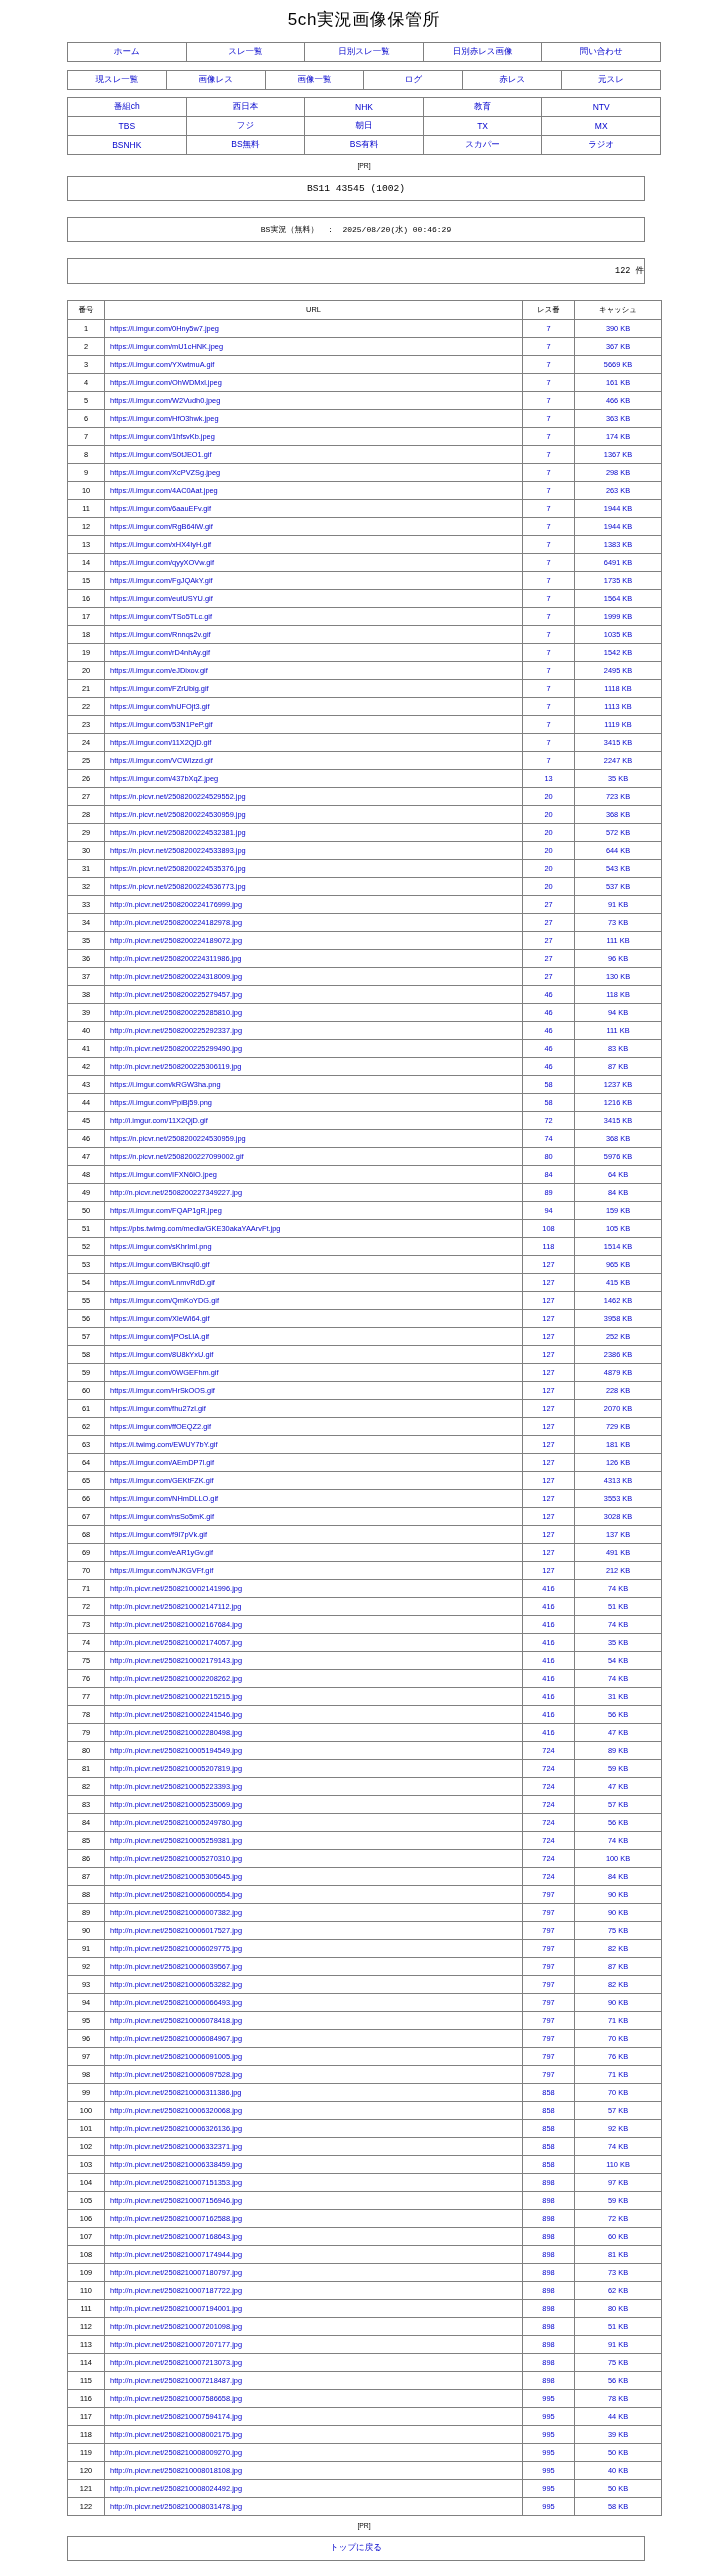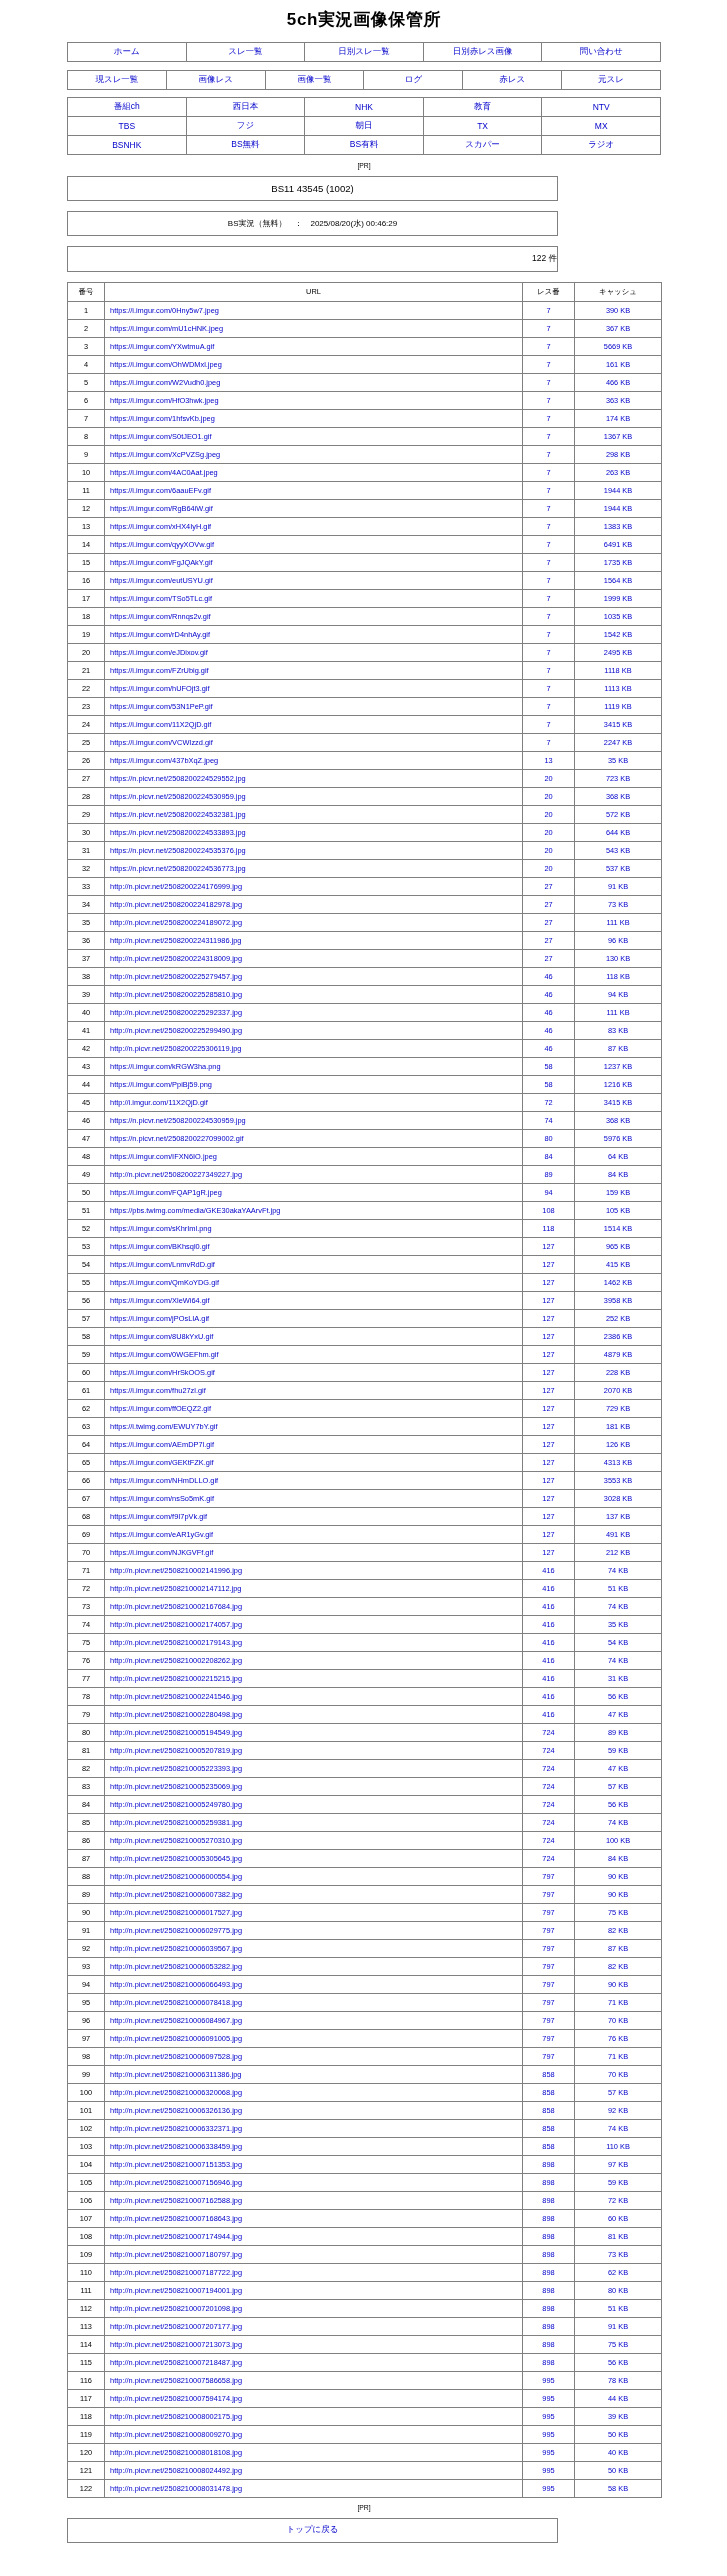--- a/index.html
+++ b/index.html
@@ -13,21 +13,21 @@
   body{
     width:728px;
     background:#ffffff;
     color:var(--text);
     font-family:"Liberation Sans","DejaVu Sans",sans-serif;
   }
   .container{width:594px;margin:0 auto;}
   h1.page-title{
     text-align:center;
     font-size:17px;
-    font-weight:bold;
+    font-weight:normal;
     margin:8px 0 11.3px 0;
     letter-spacing:0.6px;
   }
   table.navtbl{
     width:594px;
     border-collapse:collapse;
     table-layout:fixed;
     margin:0 0 7.4px 0;
     border-radius:10px;
   }
@@ -41,25 +41,26 @@
   a{color:var(--link);text-decoration:none;}
   table.navtbl a{font-size:8.5px;}
   .pr{
     text-align:center;
     font-size:6.8px;
     color:#000;
     margin:6.8px 0;
   }
   .boxed{
     border:0.6px solid var(--border);
-    width:491px;
-    margin:0 0 10px 0;
+    width:578px;
+    margin:0 0 16px 0;
     display:flex;
     align-items:center;
     justify-content:center;
+    font-family:Liberation Mono, monospace;
   }
   .thread-title-box{height:24.4px;font-size:9.6px;}
   .thread-info-box{height:25px;font-size:8px;}
   .count-box{height:26px;justify-content:flex-end;padding-right:0;font-size:8.5px;}
   table.imgtbl{
     width:594px;
     border-collapse:collapse;
     table-layout:fixed;
     font-size:7.4px;
   }

